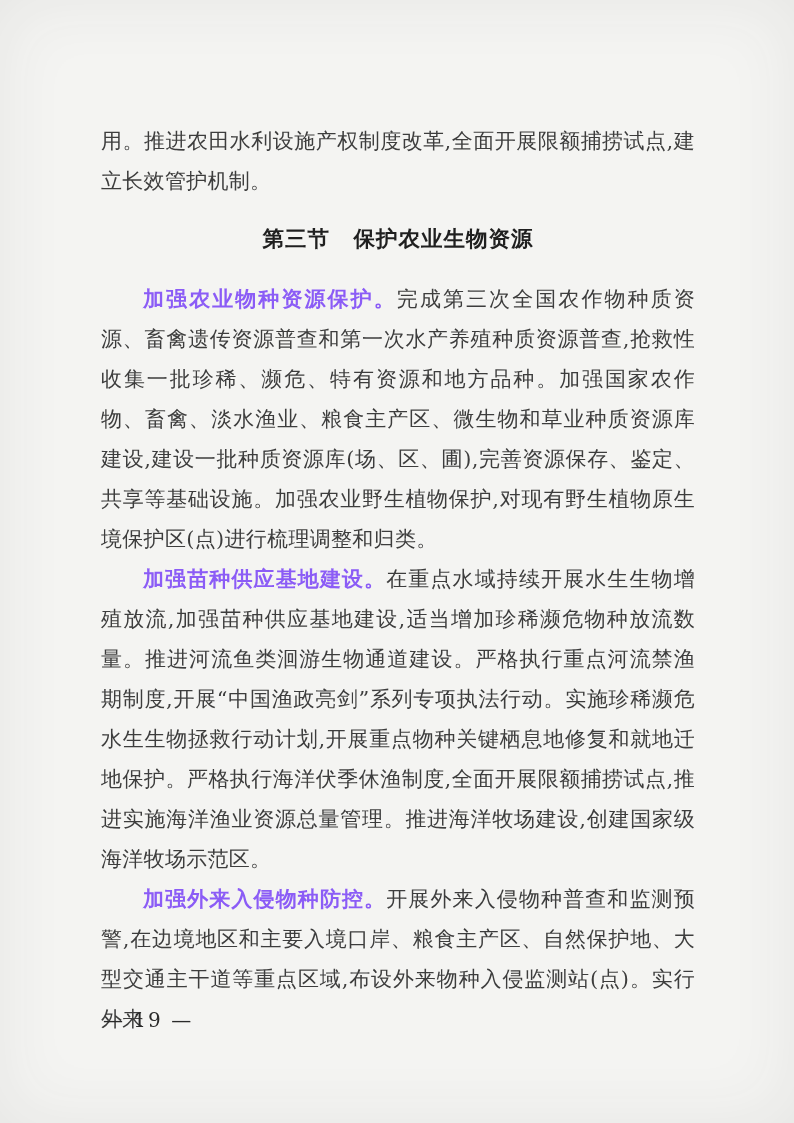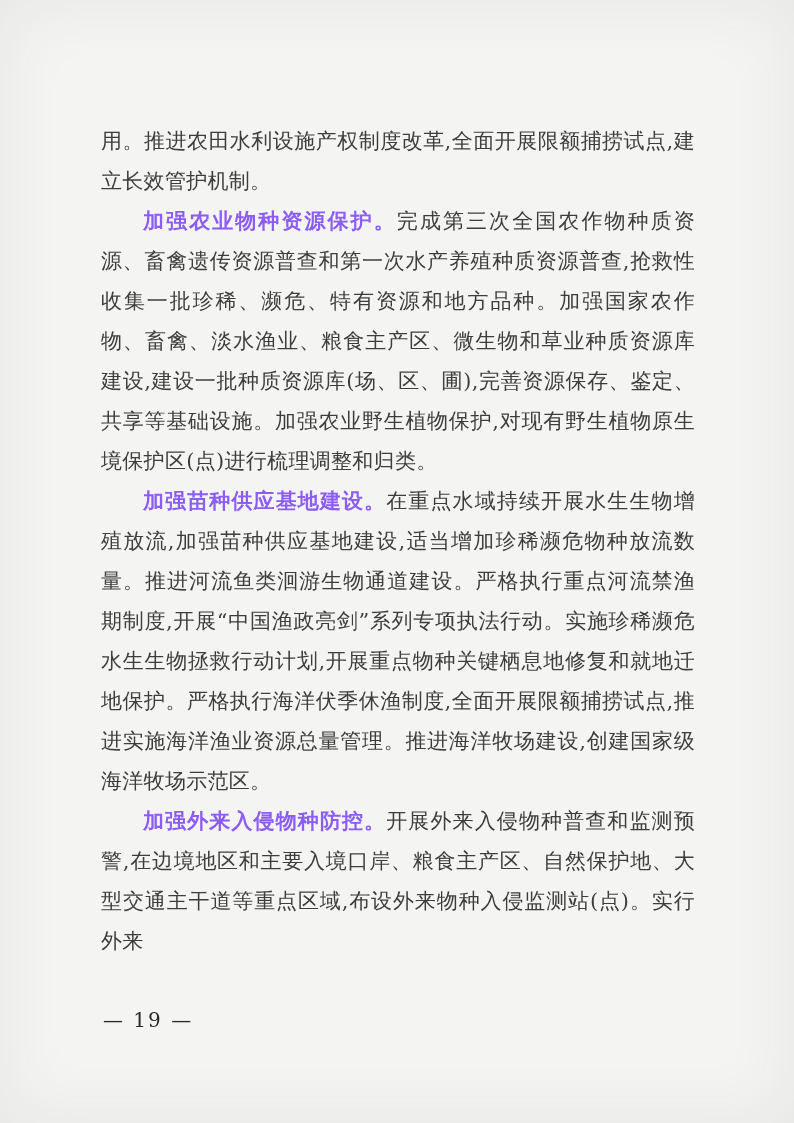--- a/index.html
+++ b/index.html
@@ -67,20 +67,23 @@
   }
 </style>
 </head>
 <body>
 
 <div class="page">
   <div class="content bodytext">
 
     <p class="para-continued">用。推进农田水利设施产权制度改革,全面开展限额捕捞试点,建立长效管护机制。</p>
 
+    <h2 class="section-heading">
+      <span class="section-label">第三节</span><span>保护农业生物资源</span>
+    </h2>
 
     <p class="para"><span class="lead">加强农业物种资源保护。</span><span>完成第三次全国农作物种质资源、畜禽遗传资源普查和第一次水产养殖种质资源普查,抢救性收集一批珍稀、濒危、特有资源和地方品种。加强国家农作物、畜禽、淡水渔业、粮食主产区、微生物和草业种质资源库建设,建设一批种质资源库(场、区、圃),完善资源保存、鉴定、共享等基础设施。加强农业野生植物保护,对现有野生植物原生境保护区(点)进行梳理调整和归类。</span></p>
 
     <p class="para"><span class="lead">加强苗种供应基地建设。</span><span>在重点水域持续开展水生生物增殖放流,加强苗种供应基地建设,适当增加珍稀濒危物种放流数量。推进河流鱼类洄游生物通道建设。严格执行重点河流禁渔期制度,开展“中国渔政亮剑”系列专项执法行动。实施珍稀濒危水生生物拯救行动计划,开展重点物种关键栖息地修复和就地迁地保护。严格执行海洋伏季休渔制度,全面开展限额捕捞试点,推进实施海洋渔业资源总量管理。推进海洋牧场建设,创建国家级海洋牧场示范区。</span></p>
 
     <p class="para"><span class="lead">加强外来入侵物种防控。</span><span>开展外来入侵物种普查和监测预警,在边境地区和主要入境口岸、粮食主产区、自然保护地、大型交通主干道等重点区域,布设外来物种入侵监测站(点)。实行外来</span></p>
 
   </div>
 
   <div class="page-footer">— 19 —</div>

